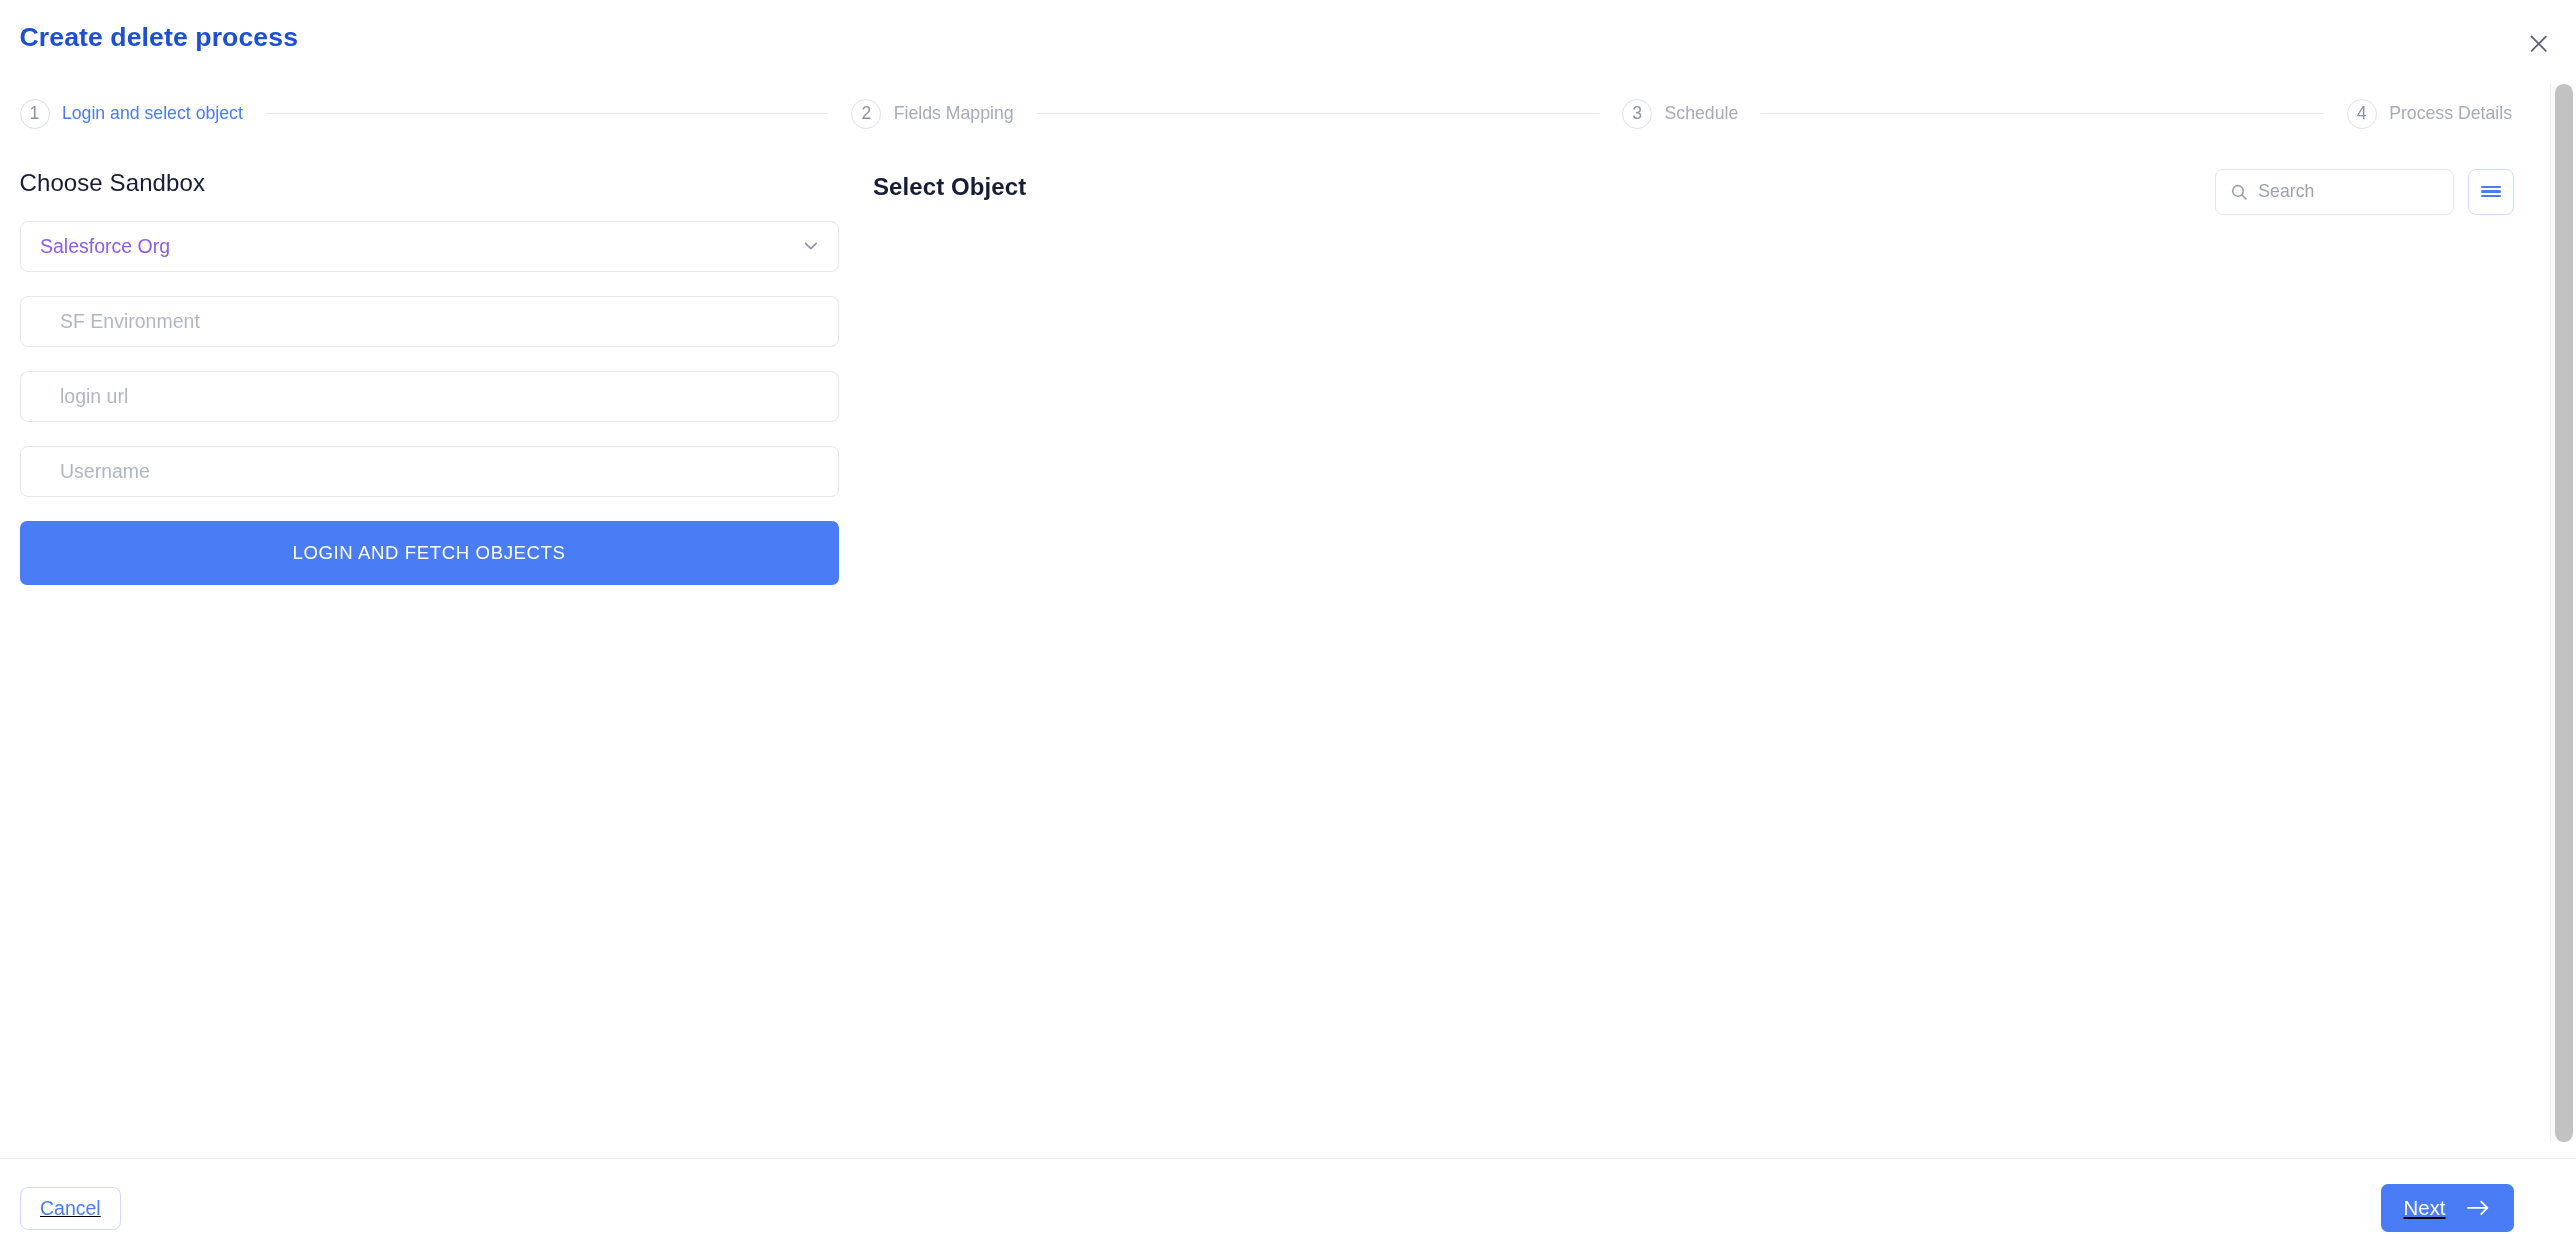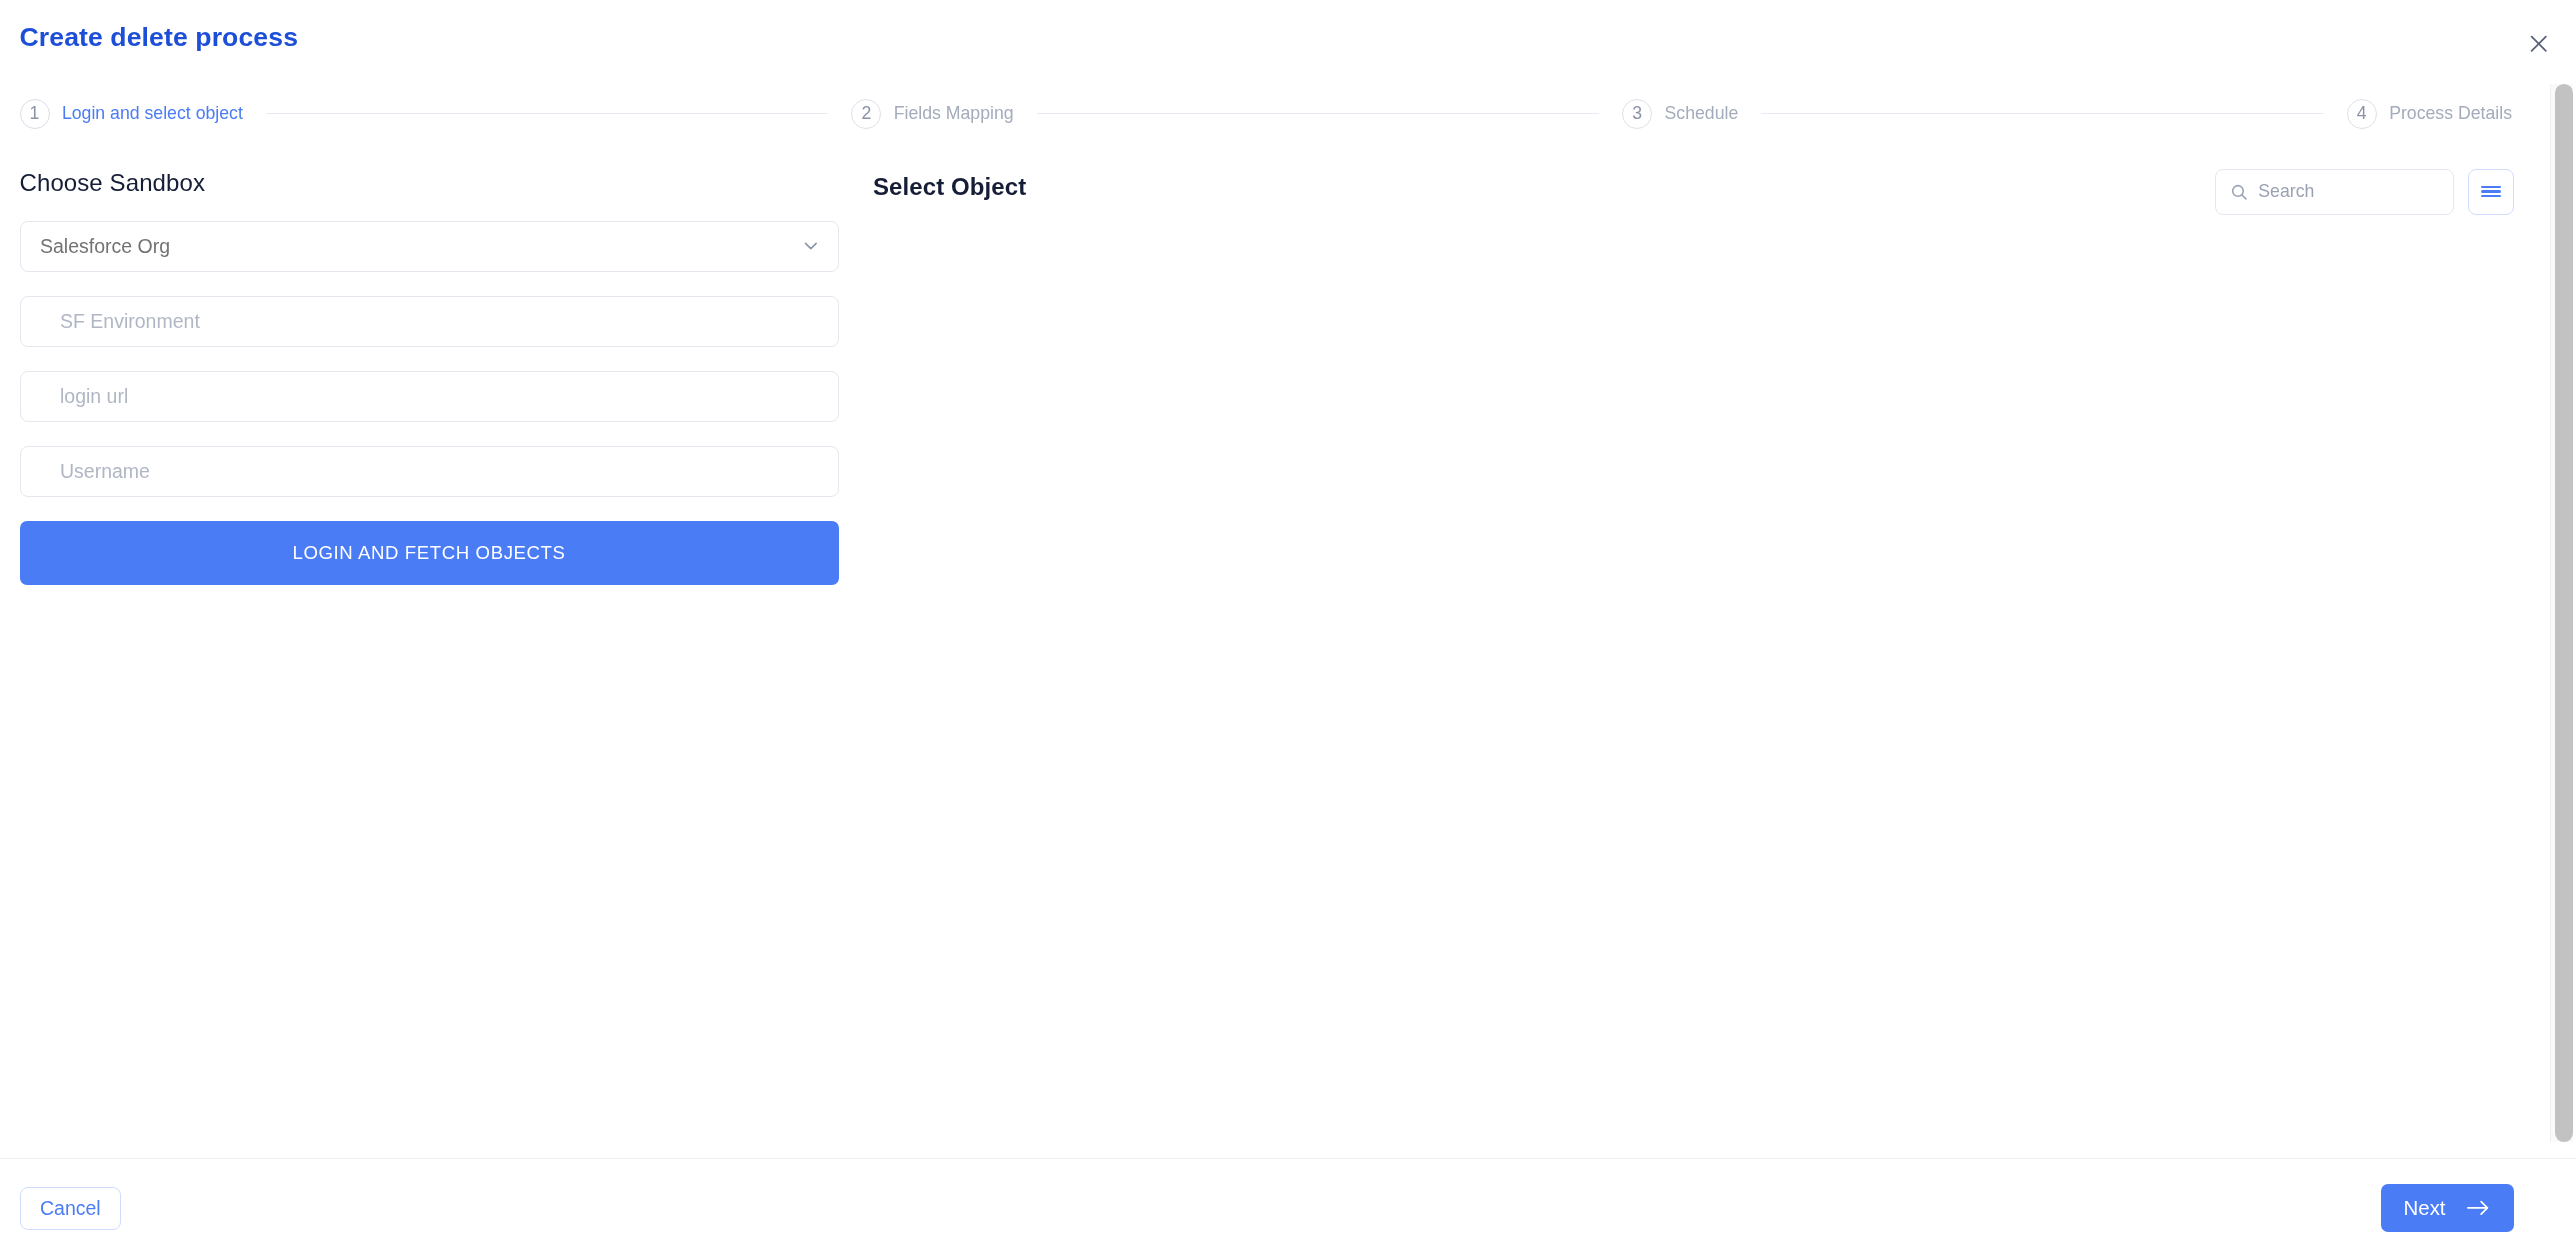--- a/index.html
+++ b/index.html
@@ -133,21 +133,21 @@
     height: 51px;
     border: 1.2px solid #e4e7ee;
     border-radius: 8px;
     background: #ffffff;
     display: flex;
     align-items: center;
     padding: 0 19.5px;
     margin-bottom: 24px;
     font-size: 19.5px;
   }
-  .field .value { color: #737373; }
+  .field .value { color: #8b5cf6; }
   .field .placeholder { color: #b0b6c4; margin-left: 20px; }
 
   .field .chevron {
     position: absolute;
     right: 17.7px;
     top: 50%;
     transform: translateY(-50%);
     color: #8b93a8;
     display: flex;
   }
@@ -265,20 +265,21 @@
   
   .modal-footer {
     position: absolute;
     left: 0; right: 0; bottom: 0;
     height: 99px;
     border-top: 1.2px solid #eceff4;
     display: flex;
     align-items: center;
     justify-content: space-between;
     padding: 0 19.5px;
+    text-decoration: underline;
   }
 
   .cancel-btn {
     height: 43px;
     padding: 0 19.5px;
     border: 1.2px solid #cfdcfb;
     border-radius: 8px;
     background: #ffffff;
     color: #4a7cf6;
     font-size: 19.5px;

